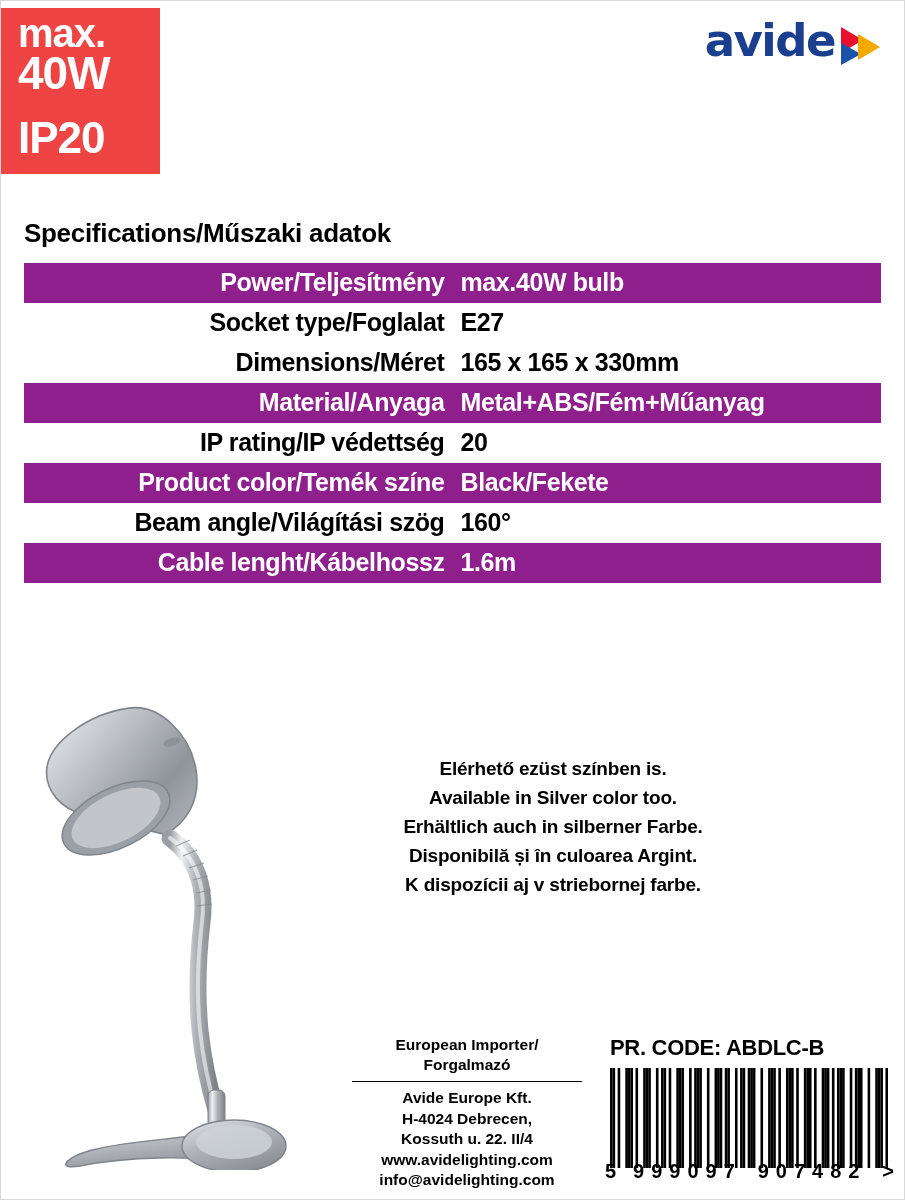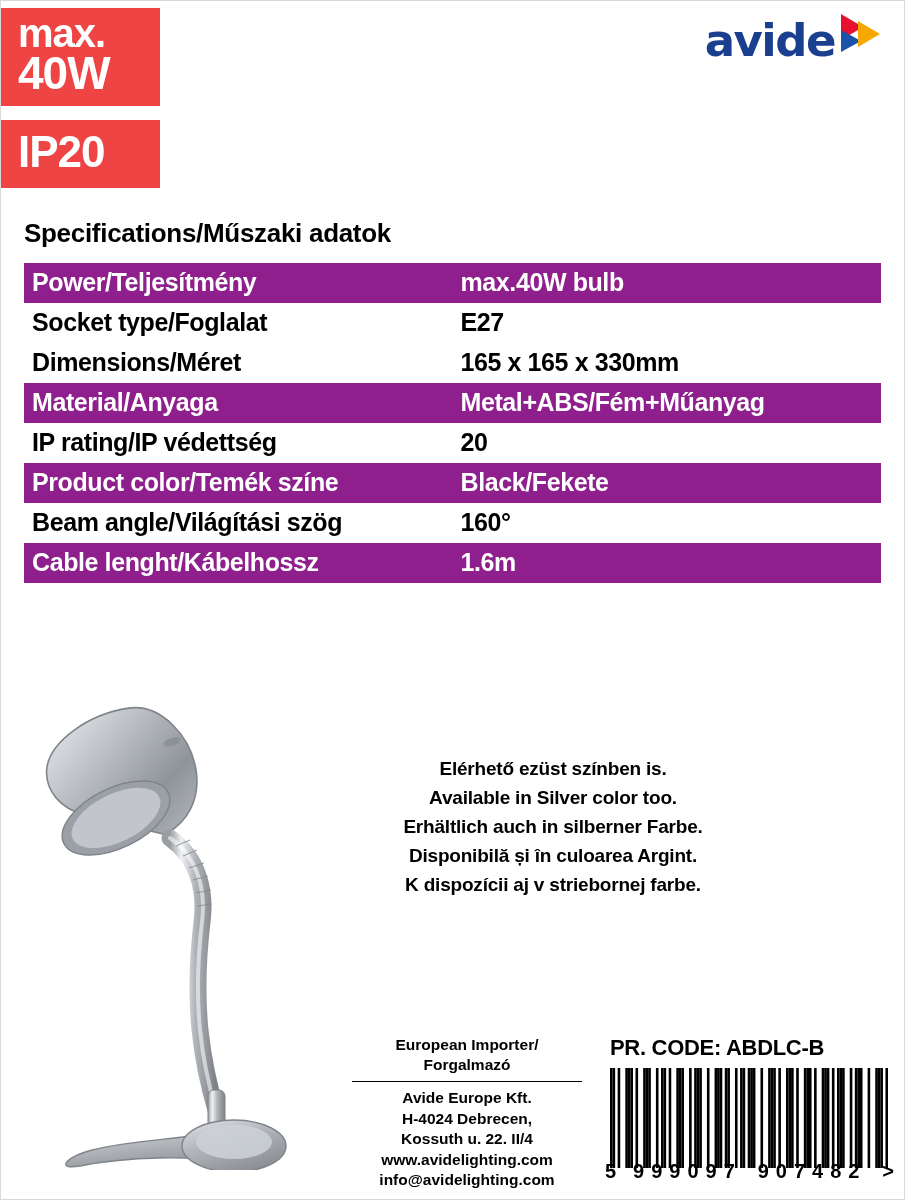--- a/index.html
+++ b/index.html
@@ -36,34 +36,33 @@
   .badge-power {
     font-size: 44px;
     height: 98px;
     display: flex;
     flex-direction: column;
     justify-content: center;
   }
   .badge-power .b-max { font-size: 40px; }
   .badge-power .b-w { font-size: 46px; }
   .badge-ip {
-    margin-top: 14px;
     font-size: 44px;
     height: 68px;
     display: flex;
     align-items: center;
   }
 
   
   .logo {
     position: absolute;
     right: 22px;
     top: 14px;
     display: flex;
-    align-items: flex-start;
+    align-items: flex-end;
     margin-left: 25px;
   }
   .logo-text {
     font-size: 45px;
     font-weight: bold;
     color: #1a3f8f;
     letter-spacing: -1.5px;
     font-family: "DejaVu Sans", sans-serif;
   }
   .logo-mark {
@@ -106,21 +105,21 @@
   table.spec td {
     font-size: 25px;
     font-weight: bold;
     padding: 4px 8px 6px 8px;
     height: 40px;
     letter-spacing: -0.4px;
     white-space: nowrap;
   }
   table.spec tr.alt td { background: #8e1f8c; color: #ffffff; }
   table.spec tr.plain td { background: #ffffff; color: #000000; }
-  table.spec td.k { text-align: left; margin-left: 7px; }
+  table.spec td.k { text-align: right; margin-left: 7px; }
   table.spec td.v { text-align: left; }
 
   
   .lamp {
     position: absolute;
     left: 20px;
     top: 690px;
     width: 300px;
     height: 480px;
   }

